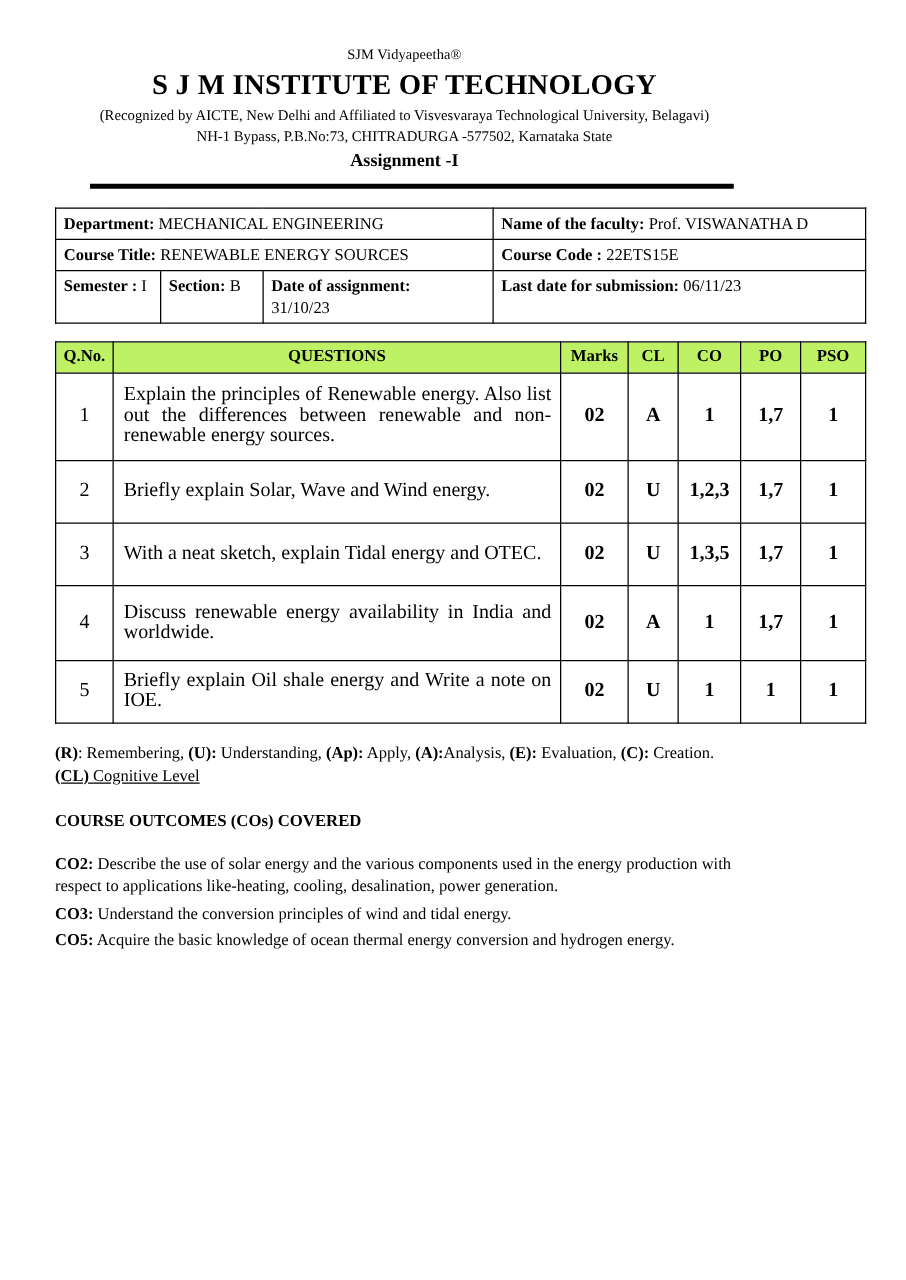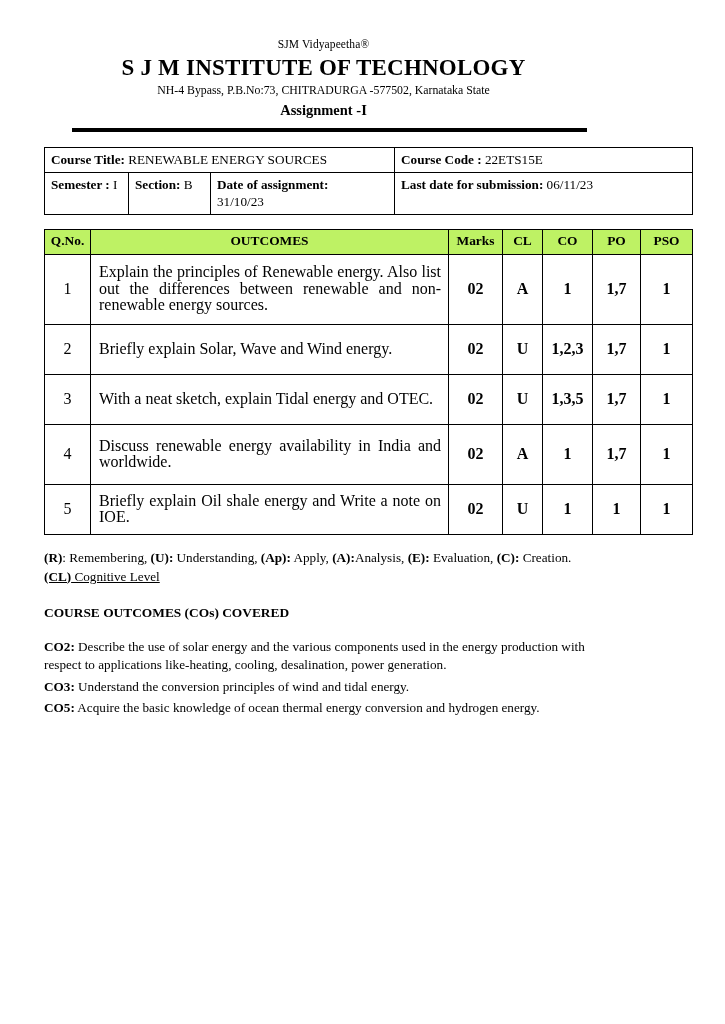--- a/index.html
+++ b/index.html
@@ -124,33 +124,38 @@
   }
 </style>
 </head>
 <body>
 
 <div class="page">
 
   <div class="letterhead">
     <div class="lh-vidyapeetha">SJM Vidyapeetha®</div>
     <div class="lh-institute">S J M INSTITUTE OF TECHNOLOGY</div>
-    <div class="lh-address">NH-4 Bypass, P.B.No:73, CHITRADURGA -577502, Karnataka State</div>
+    <div class="lh-recognized">(Recognized by AICTE, New Delhi and Affiliated to Visvesvaraya Technological University, Belagavi)</div>
+    <div class="lh-address">NH-1 Bypass, P.B.No:73, CHITRADURGA -577502, Karnataka State</div>
     <div class="lh-assignment">Assignment -I</div>
   </div>
   <div class="rule"></div>
 
   <table class="info-table">
     <colgroup>
       <col style="width:84px">
         <col style="width:82px">
         <col style="width:184px">
         <col style="width:298px">
     </colgroup>
     <tbody>
+      <tr>
+        <td colspan="3"><span class="lbl">Department:</span><span> MECHANICAL ENGINEERING</span></td>
+        <td><span class="lbl">Name of the faculty:</span><span> Prof. VISWANATHA D</span></td>
+      </tr>
       <tr>
         <td colspan="3"><span class="lbl">Course Title:</span><span>  RENEWABLE ENERGY SOURCES</span></td>
         <td><span class="lbl">Course Code :</span><span> 22ETS15E</span></td>
       </tr>
       <tr>
         <td><span class="lbl">Semester :</span><span> I</span></td>
         <td><span class="lbl">Section:</span><span> B</span></td>
         <td><span class="lbl">Date of assignment:</span><br><span>31/10/23</span></td>
         <td><span class="lbl">Last date for submission:</span><span> 06/11/23</span></td>
       </tr>
@@ -163,21 +168,21 @@
         <col style="width:358px">
         <col style="width:54px">
       <col style="width:40px">
         <col style="width:50px">
         <col style="width:48px">
         <col style="width:52px">
     </colgroup>
     <thead>
       <tr>
         <th>Q.No.</th>
-        <th>OUTCOMES</th>
+        <th>QUESTIONS</th>
         <th>Marks</th>
         <th>CL</th>
         <th>CO</th>
         <th>PO</th>
         <th>PSO</th>
       </tr>
     </thead>
     <tbody>
       <tr class="r1">
         <td class="qno">1</td>

